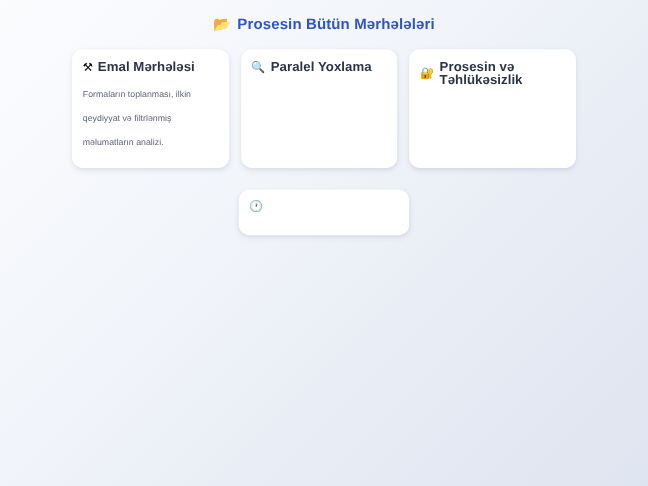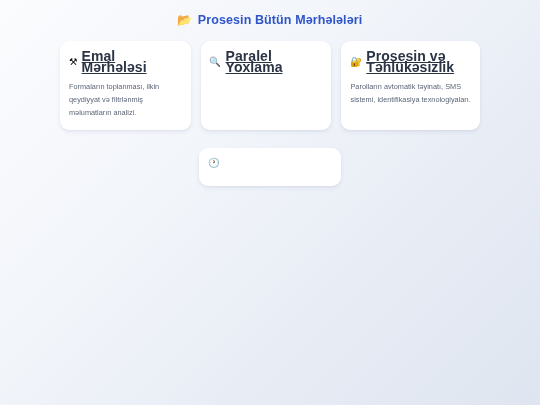--- a/index.html
+++ b/index.html
@@ -84,32 +84,31 @@
   }
 
   .card-icon {
     font-size: 9.5px;
     line-height: 1;
     display: inline-block;
     flex: none;
   }
 
   .card-title {
-    font-size: 14px;
+    font-size: 11px;
     font-weight: bold;
     color: #2b3444;
     line-height: 11px;
     letter-spacing: 0.05px;
-    text-decoration: underline;
   }
 
   .card-body {
     font-size: 7.3px;
     color: #5b6677;
-    line-height: 13px;
+    line-height: 20px;
     letter-spacing: 0.02px;
   }
 </style>
 </head>
 <body>
 
 <div class="page">
 
   <h1 class="page-title">
     <span class="title-icon">📂</span>
@@ -133,21 +132,20 @@
           <span class="card-icon">🔍</span>
           <span class="card-title">Paralel Yoxlama</span>
         </div>
       </div>
 
       <div class="card card-wide">
         <div class="card-head">
           <span class="card-icon">🔐</span>
           <span class="card-title">Prosesin və Təhlükəsizlik</span>
         </div>
-        <div class="card-body">Parolların avtomatik təyinatı, SMS sistemi, identifikasiya texnologiyaları.</div>
       </div>
 
     </div>
 
     <div class="card-row row-2">
 
       <div class="card card-wide">
         <div class="card-head">
           <span class="card-icon">🕐</span>
         </div>

